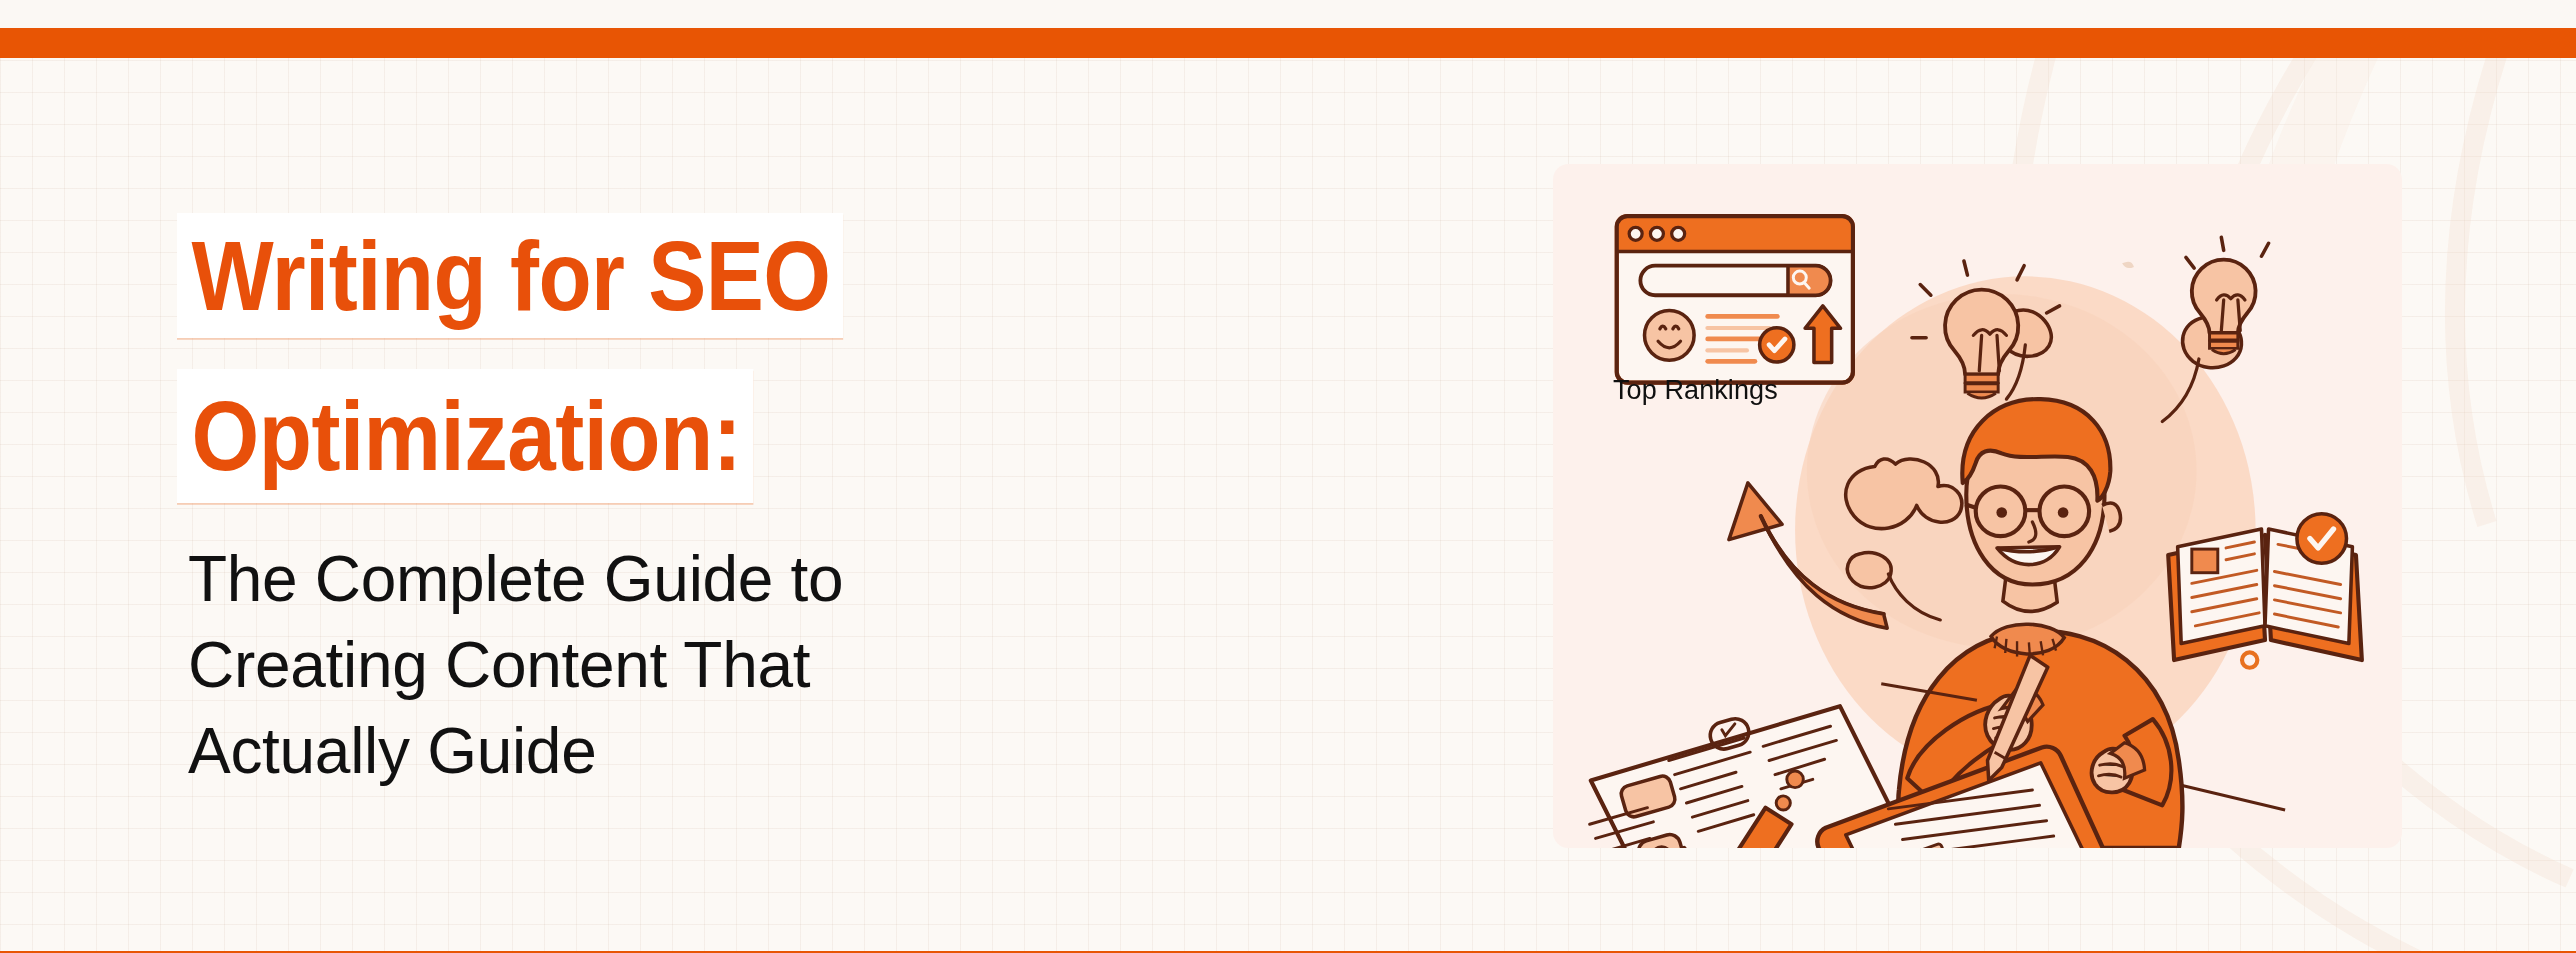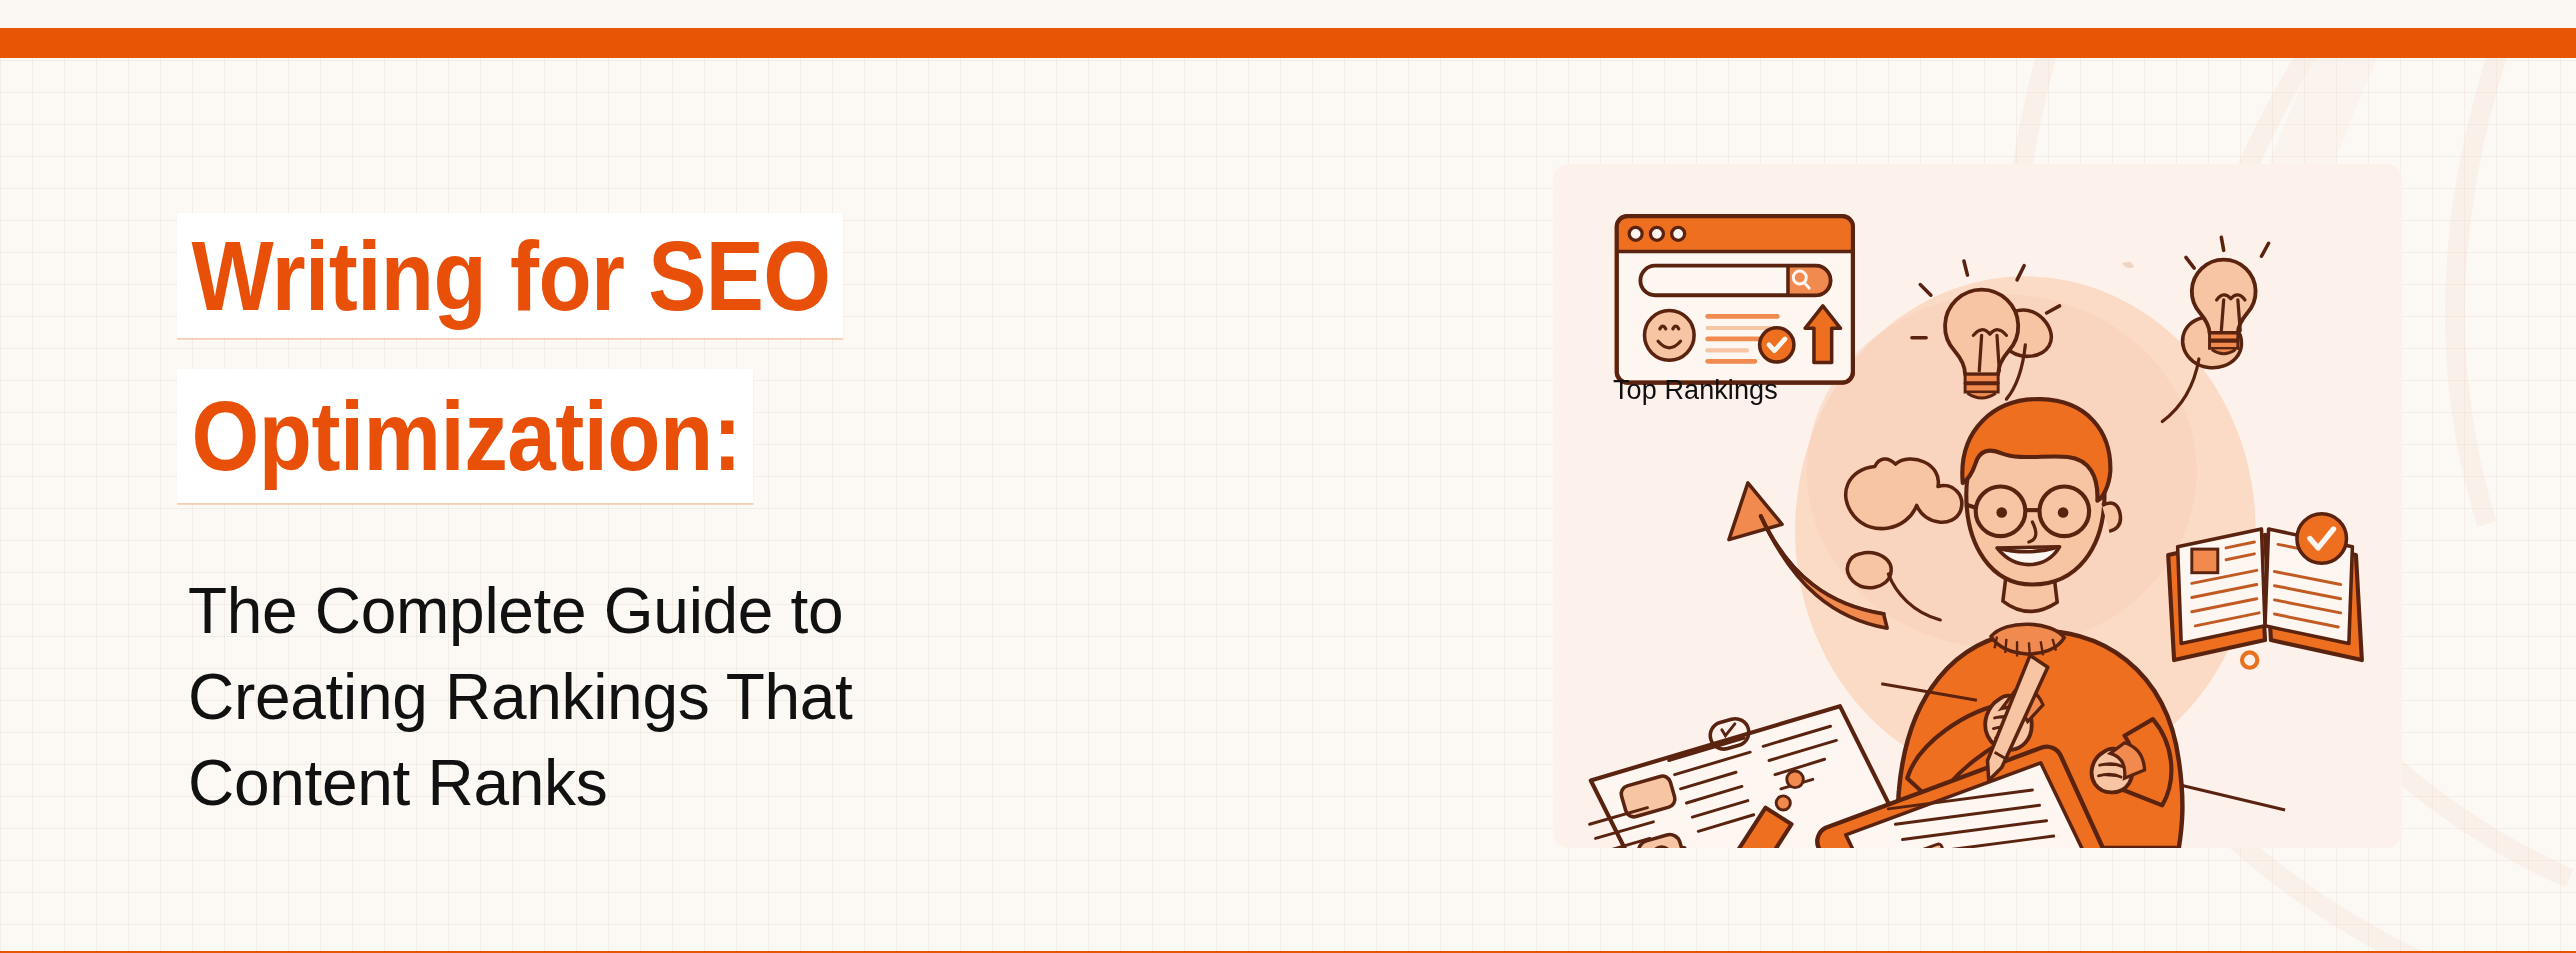--- a/index.html
+++ b/index.html
@@ -63,21 +63,21 @@
     left:177px; top:185px; height:125px;
     padding:0 14px 0 16.5px;
   }
   #title-line-2{
     left:177px; top:341px; height:134px;
     padding:0 14px 0 16.5px;
     line-height:134px;
   }
 
   #subtitle{
-    position:absolute; left:188px; top:540px;
+    position:absolute; left:188px; top:508px;
     width:886px;
     color:#111111;
     font-size:64px;
     line-height:86px;
     font-weight:400;
     letter-spacing:-0.3px;
   }
   #subtitle .sub-line{ display:block; white-space:nowrap; }
 
   
@@ -117,22 +117,22 @@
 
   <div id="top-bar"></div>
 
   <div id="headline-group">
     <div class="title-line" id="title-line-1" style="color: rgb(232, 80, 10);">Writing for SEO</div>
     <div class="title-line" id="title-line-2" style="color: rgb(232, 80, 10);">Optimization:</div>
   </div>
 
   <div id="subtitle" style="color: rgb(17, 17, 17);">
     <span class="sub-line">The Complete Guide to</span>
-    <span class="sub-line">Creating Rankings That</span>
-    <span class="sub-line">Content Ranks</span>
+    <span class="sub-line">Creating Content That</span>
+    <span class="sub-line">Actually Guide</span>
   </div>
 
   <div id="illustration-card" style="background: rgb(253, 241, 236);">
     <svg id="illustration-svg" viewBox="0 0 1438 1158" preserveAspectRatio="xMidYMid meet">
       <defs>
         <style>
           .ln  { fill:none; stroke:#5A2310; stroke-width:7; stroke-linecap:round; stroke-linejoin:round; }
           .ln2 { fill:none; stroke:#5A2310; stroke-width:5.5; stroke-linecap:round; stroke-linejoin:round; }
           .ln3 { fill:none; stroke:#C25A24; stroke-width:6; stroke-linecap:round; }
           .fL  { fill:#F7C4A4; }

